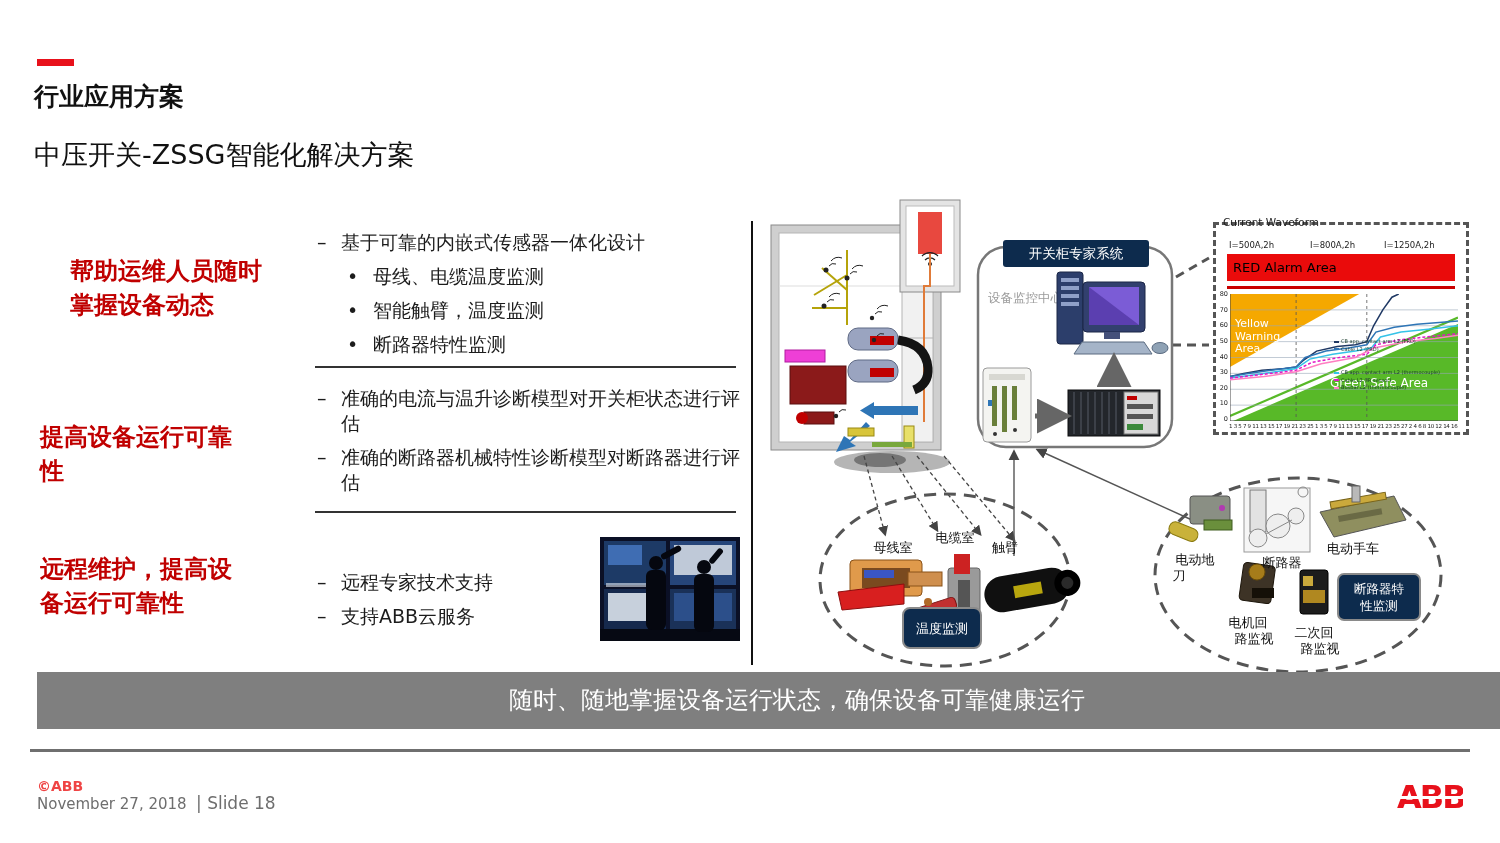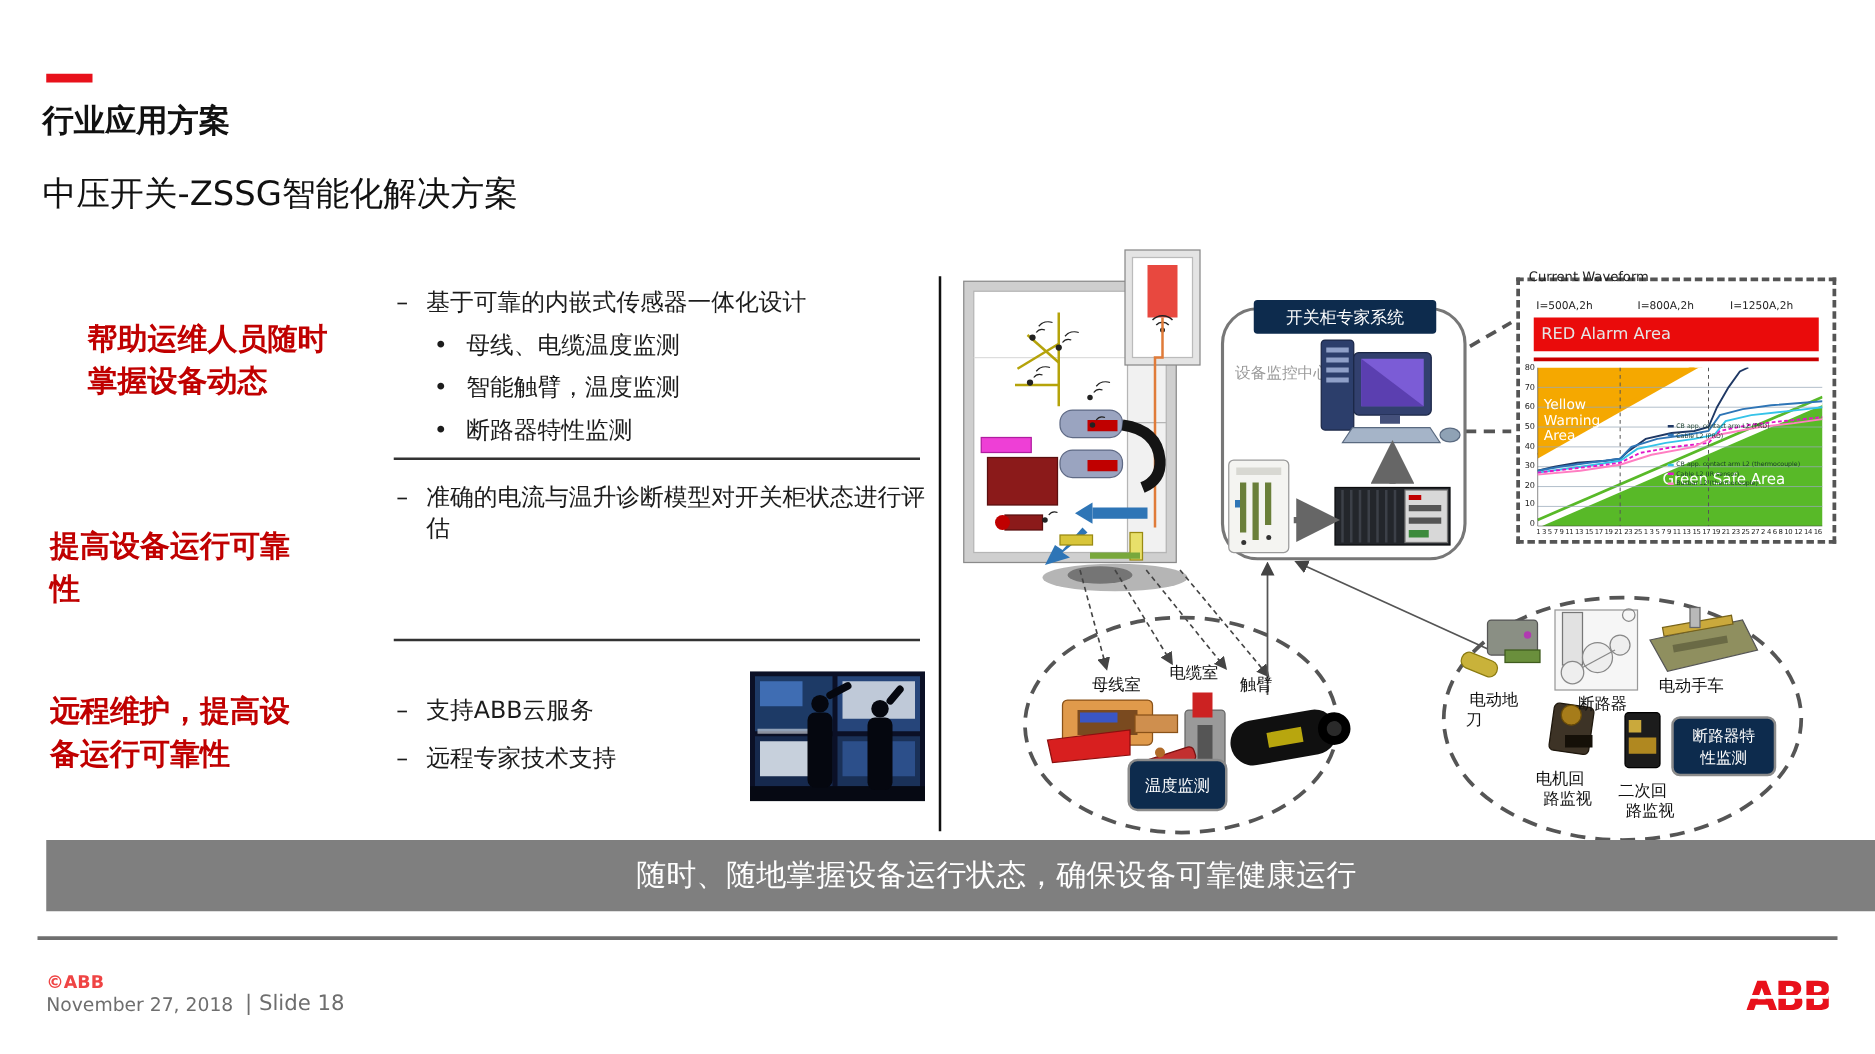--- a/index.html
+++ b/index.html
@@ -39,21 +39,21 @@
   .slideno{left:196px;top:793px;font-size:17px;color:#6e6e6e;}
   .logo{left:1397px;top:780px;width:66px;height:34px;}
   
   .diagram{left:752px;top:190px;width:748px;height:490px;}
   
   .chart{left:1213px;top:222px;width:250px;height:207px;border:3px dashed #555;background:#fff;text-decoration:underline;}
   .chart .ct{position:absolute;top:-9px;left:7px;font-size:10.5px;color:#222;white-space:nowrap;}
   .chart .cl{position:absolute;top:15px;font-size:8.5px;color:#222;white-space:nowrap;}
   .cl1{left:13px;} .cl2{left:94px;} .cl3{left:168px;}
   .redband{position:absolute;left:11px;top:29px;width:228px;height:27px;background:#ea0b0b;}
-  .redband span{color:#e5e5e5;font-size:13px;position:absolute;left:6px;top:6px;white-space:nowrap;}
+  .redband span{color:#000000;font-size:13px;position:absolute;left:6px;top:6px;white-space:nowrap;}
   .redline{position:absolute;left:11px;top:61px;width:228px;height:3px;background:#c90000;}
   .plot{position:absolute;left:14px;top:69px;width:228px;height:127px;}
   .yticks{position:absolute;left:0px;top:65px;height:133px;width:12px;display:flex;
           flex-direction:column;justify-content:space-between;font-size:6.5px;color:#222;
           text-align:right;}
   .xticks{position:absolute;left:13px;top:198px;width:230px;font-size:5.5px;letter-spacing:-0.3px;
           color:#222;white-space:nowrap;overflow:hidden;}
   .zoneLblY{position:absolute;left:5px;top:24px;color:#fff;font-size:11px;line-height:1.15;width:70px;}
   .zoneLblG{position:absolute;left:100px;top:82px;color:#fff;font-size:12px;white-space:nowrap;}
   .legend{position:absolute;left:104px;top:44px;width:122px;font-size:5px;color:#173a2a;line-height:1.5;}
@@ -76,26 +76,27 @@
 <div class="abs bullets s1">
   <div class="li">基于可靠的内嵌式传感器一体化设计</div>
   <div class="sub">母线、电缆温度监测</div>
   <div class="sub">智能触臂，温度监测</div>
   <div class="sub">断路器特性监测</div>
 </div>
 <div class="abs divider d1"></div>
 
 <div class="abs bullets s2">
   <div class="li">准确的电流与温升诊断模型对开关柜状态进行评估</div>
+  <div class="li">准确的断路器机械特性诊断模型对断路器进行评估</div>
 </div>
 <div class="abs divider d2"></div>
 
 <div class="abs bullets s3">
+  <div class="li" style="margin-top:14px;">远程专家技术支持</div>
   <div class="li">支持ABB云服务</div>
-  <div class="li" style="margin-top:14px;">远程专家技术支持</div>
 </div>
 
 <svg class="abs photo" viewBox="0 0 140 104">
   <rect width="140" height="104" fill="#0b1026"></rect>
   <rect x="4" y="4" width="62" height="44" fill="#1d3a66"></rect>
   <rect x="8" y="8" width="34" height="20" fill="#3f6db3"></rect>
   <rect x="70" y="4" width="66" height="44" fill="#26457a"></rect>
   <rect x="74" y="8" width="58" height="30" fill="#bfc9d8"></rect>
   <rect x="4" y="52" width="62" height="40" fill="#16294d"></rect>
   <rect x="8" y="56" width="50" height="28" fill="#c7d0dc"></rect>

